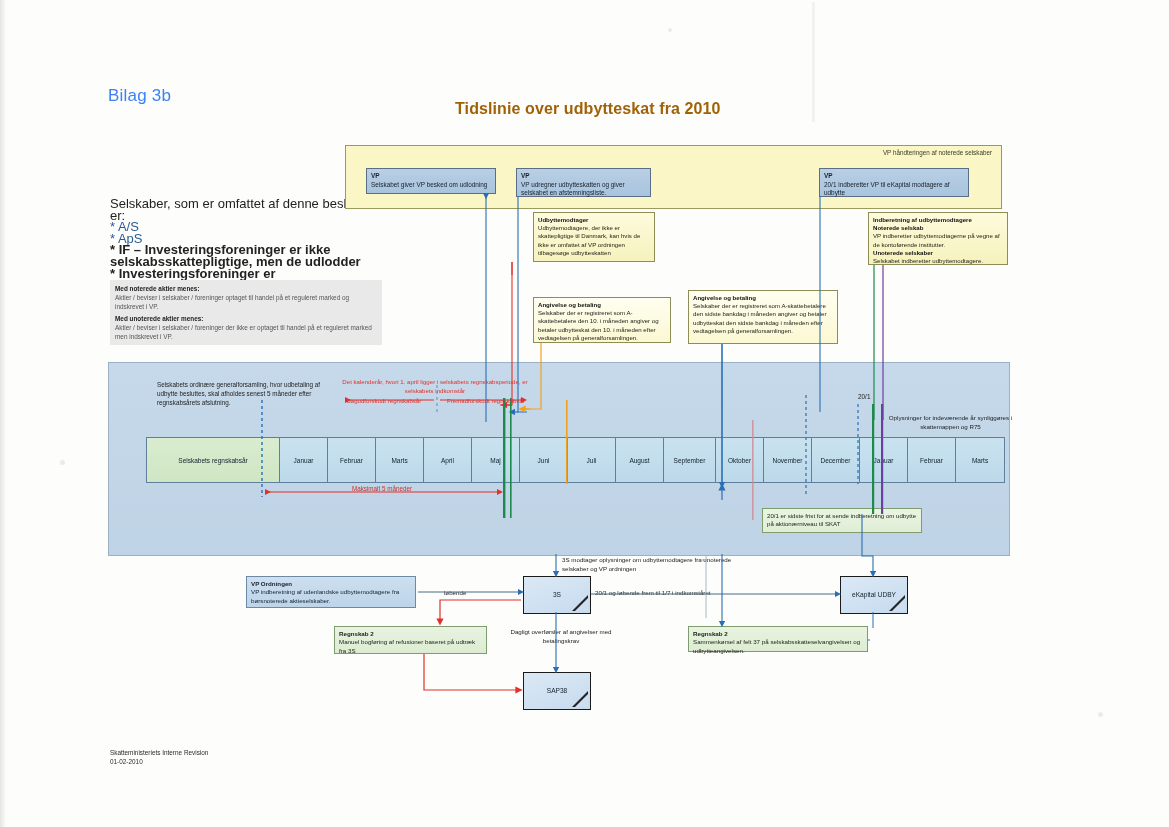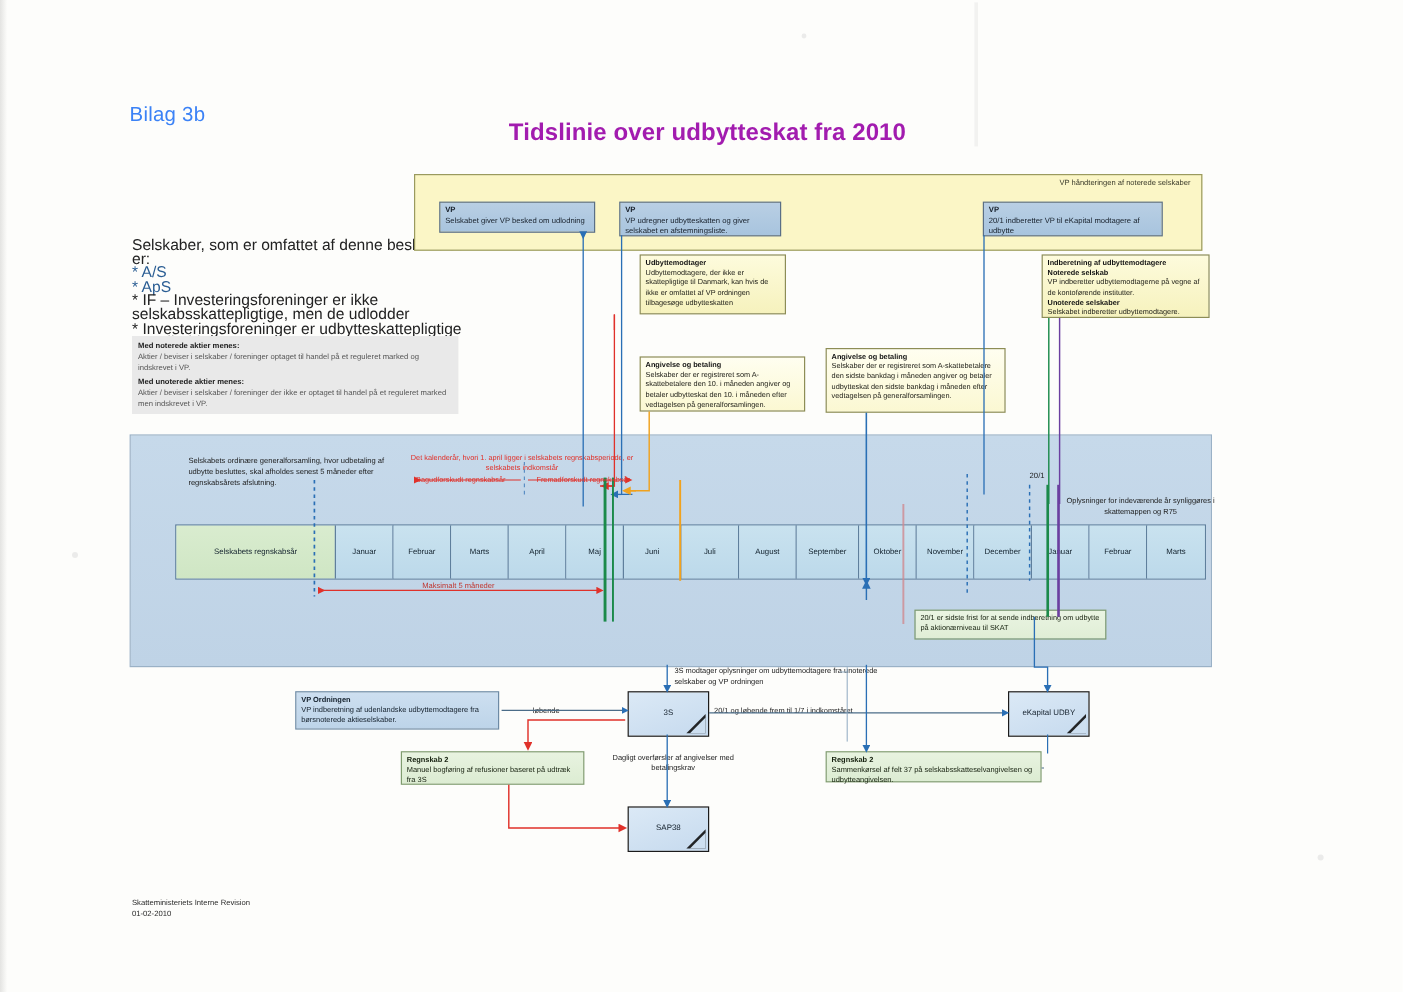--- a/index.html
+++ b/index.html
@@ -4,25 +4,25 @@
 <style>
   html,body{margin:0;padding:0;background:#ffffff;}
   body{width:1169px;height:827px;position:relative;font-family:"Liberation Sans",sans-serif;overflow:hidden;}
   .page{position:absolute;inset:0;background:#fdfdfb;}
   .abs{position:absolute;}
   .nosel{-webkit-user-select:none;user-select:none;}
   .edge-l{left:0;top:0;width:6px;height:827px;background:linear-gradient(90deg,#e4e4e2,#fdfdfb);}
   .spot{position:absolute;border-radius:50%;background:#dddddd;opacity:.55;}
 
   .title-bilag{left:108px;top:86px;font-size:17px;color:#3b82f6;letter-spacing:.2px;}
-  .title-main{left:424px;top:100px;font-size:20px;font-weight:bold;color:#a21caf;letter-spacing:.1px;}
+  .title-main{left:455px;top:100px;font-size:16px;font-weight:bold;color:#a16207;letter-spacing:.1px;}
 
   
   .ltext{left:110px;top:198px;width:285px;font-size:13px;color:#222;line-height:11.6px;}
-  .ltext .b{font-weight:normal;}
+  .ltext .b{font-weight:bold;}
   .ltext .blue{color:#2a5d93;}
   .greybox{left:110px;top:280px;width:262px;padding:4px 5px;background:#e9e9e9;font-size:6.4px;color:#333;line-height:9px;}
   .greybox .hd{color:#555;}
   .greybox .st{font-weight:bold;color:#222;}
 
   
   .yellowband{left:345px;top:145px;width:655px;height:62px;background:#fbf6c6;border:1px solid #9a9a5e;}
   .yellowband .cap{position:absolute;right:9px;top:3px;font-size:6.3px;color:#3a3a2a;}
   .vpbox{position:absolute;background:linear-gradient(180deg,#b9cfe4,#a8c4de);border:1px solid #5a6f86;font-size:6.4px;color:#17202b;line-height:8.6px;padding:3px 4px;box-sizing:border-box;}
   .vpbox .h{font-weight:bold;display:block;}

